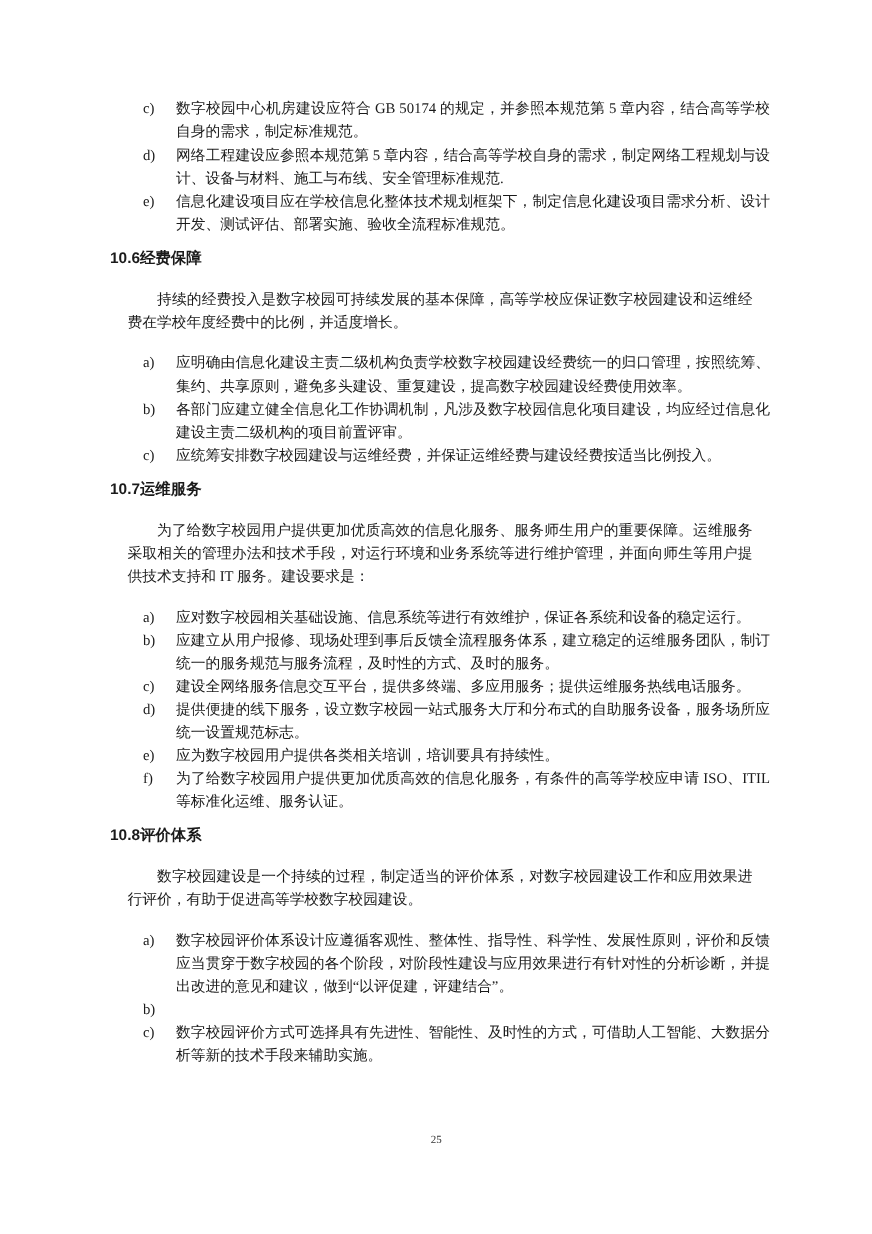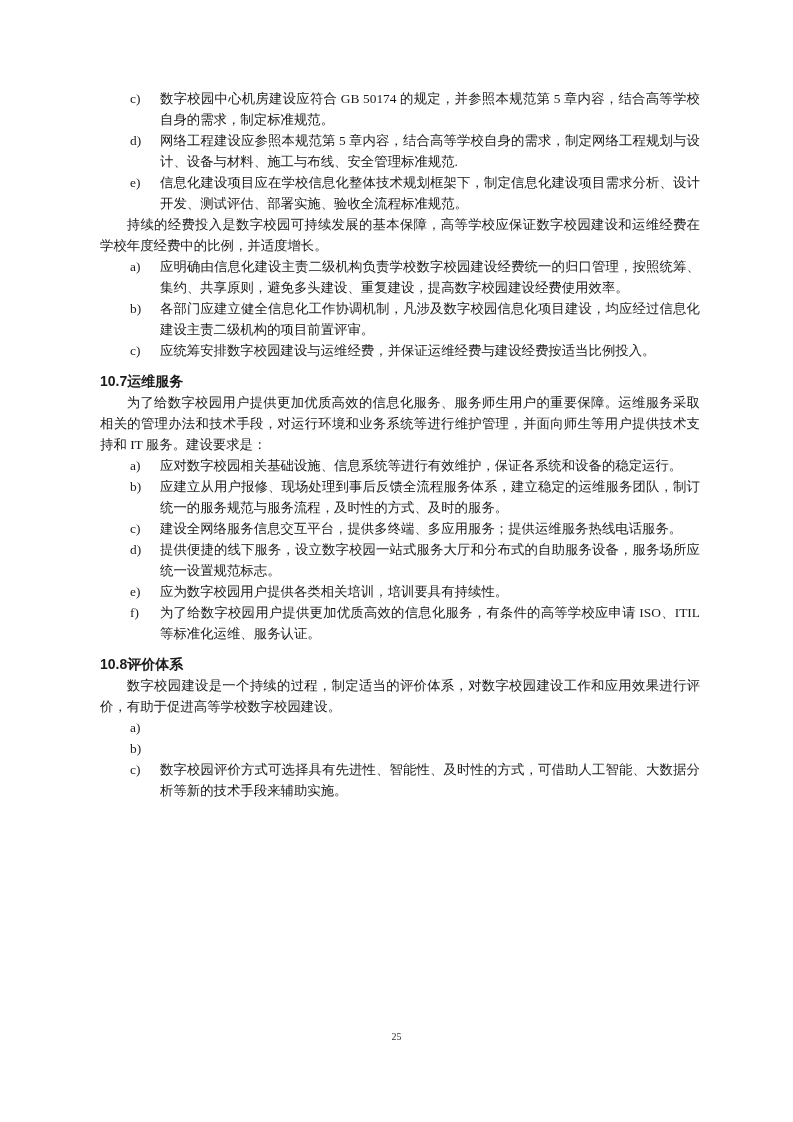--- a/index.html
+++ b/index.html
@@ -44,21 +44,21 @@
   }
   .heading {
     font-family: "Liberation Sans", "DejaVu Sans", sans-serif;
     font-weight: 700;
     font-size: 14px;
     line-height: 21px;
     margin: 10px 0 0 0;
     text-align: left;
   }
   .para {
-    margin: 0;
+    margin: 16px;
     text-indent: 2em;
   }
   .page-footer {
     position: absolute;
     top: 1026px;
     left: 0;
     width: 100%;
     text-align: center;
   }
   .page-number {
@@ -82,20 +82,21 @@
         <span class="li-label">d)</span>
         <span class="li-text">网络工程建设应参照本规范第 5 章内容，结合高等学校自身的需求，制定网络工程规划与设计、设备与材料、施工与布线、安全管理标准规范.</span>
       </div>
       <div class="li">
         <span class="li-label">e)</span>
         <span class="li-text">信息化建设项目应在学校信息化整体技术规划框架下，制定信息化建设项目需求分析、设计开发、测试评估、部署实施、验收全流程标准规范。</span>
       </div>
     </div>
 
     <section>
+      <h2 class="heading">10.6经费保障</h2>
       <p class="para">持续的经费投入是数字校园可持续发展的基本保障，高等学校应保证数字校园建设和运维经费在学校年度经费中的比例，并适度增长。</p>
       <div class="list">
         <div class="li">
           <span class="li-label">a)</span>
           <span class="li-text">应明确由信息化建设主责二级机构负责学校数字校园建设经费统一的归口管理，按照统筹、集约、共享原则，避免多头建设、重复建设，提高数字校园建设经费使用效率。</span>
         </div>
         <div class="li">
           <span class="li-label">b)</span>
           <span class="li-text">各部门应建立健全信息化工作协调机制，凡涉及数字校园信息化项目建设，均应经过信息化建设主责二级机构的项目前置评审。</span>
         </div>
@@ -136,20 +137,21 @@
         </div>
       </div>
     </section>
 
     <section>
       <h2 class="heading">10.8评价体系</h2>
       <p class="para">数字校园建设是一个持续的过程，制定适当的评价体系，对数字校园建设工作和应用效果进行评价，有助于促进高等学校数字校园建设。</p>
       <div class="list">
         <div class="li">
           <span class="li-label">a)</span>
+          <span class="li-text">数字校园评价体系设计应遵循客观性、整体性、指导性、科学性、发展性原则，评价和反馈应当贯穿于数字校园的各个阶段，对阶段性建设与应用效果进行有针对性的分析诊断，并提出改进的意见和建议，做到“以评促建，评建结合”。</span>
         </div>
         <div class="li">
           <span class="li-label">b)</span>
         </div>
         <div class="li">
           <span class="li-label">c)</span>
           <span class="li-text">数字校园评价方式可选择具有先进性、智能性、及时性的方式，可借助人工智能、大数据分析等新的技术手段来辅助实施。</span>
         </div>
       </div>
     </section>

